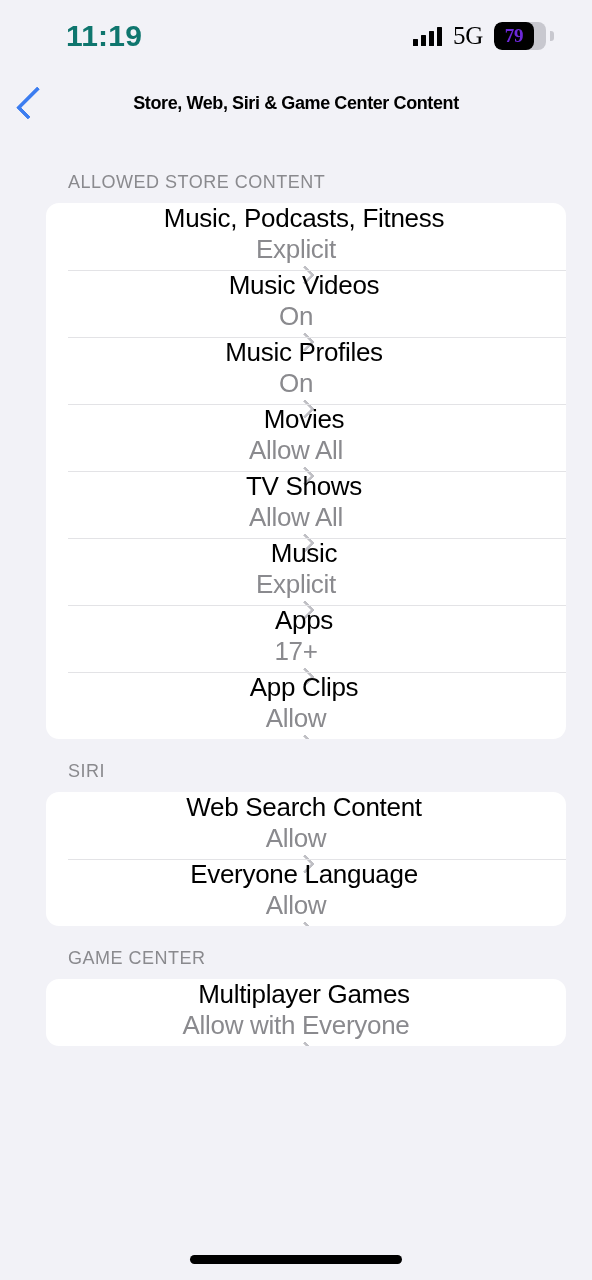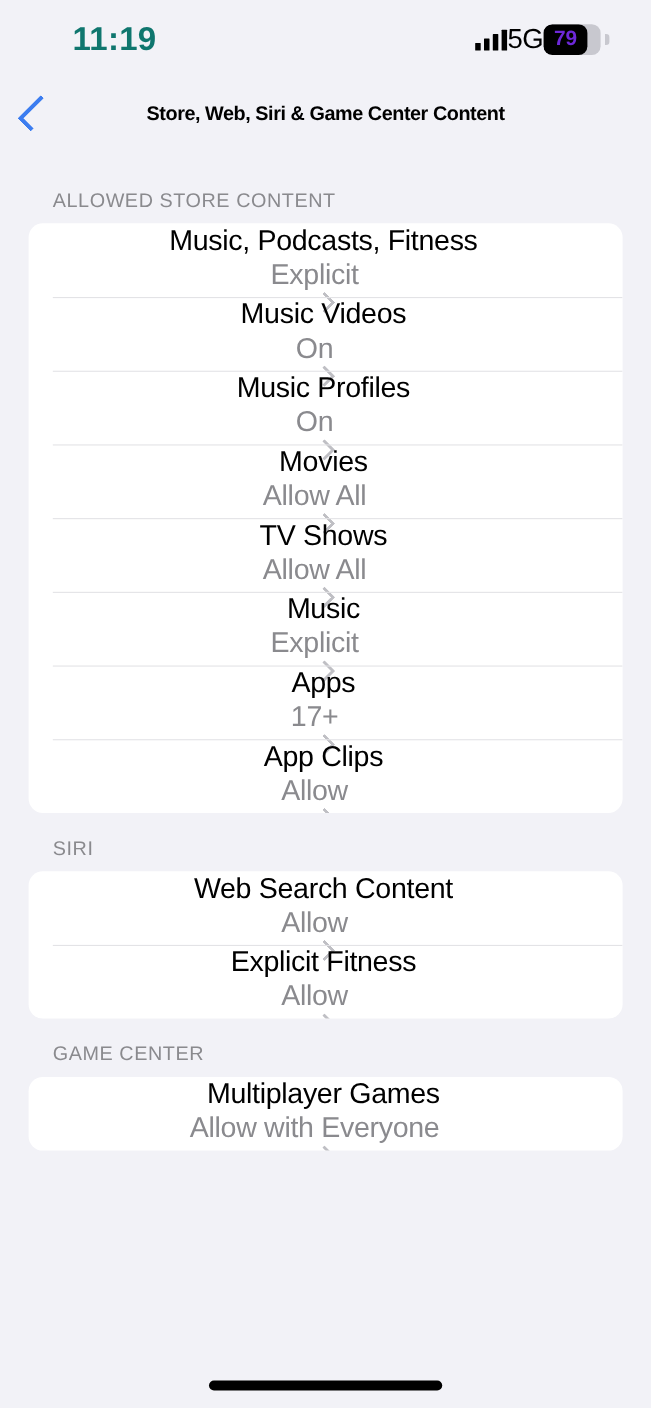--- a/index.html
+++ b/index.html
@@ -29,20 +29,22 @@
   }
   .status-time {
     font-size:30px;
     font-weight:bold;
     color:#0f766e;
     letter-spacing:0.2px;
   }
   .status-right {
     display:flex;
     align-items:center;
+    gap:11px;
+    font-family:Liberation Serif, serif;
   }
 
   
   .signal {
     display:flex;
     align-items:flex-end;
     gap:3px;
     height:20px;
   }
   .signal i {
@@ -132,21 +134,21 @@
     text-align:center;
     font-size:18px;
     font-weight:bold;
     color:#000;
     letter-spacing:-0.4px;
     padding:0 56px;
     white-space:nowrap;
   }
 
   
-  .content { padding-top:16px; }
+  .content { padding-top:16px;margin-left:20px; }
 
   .section { position:relative; }
 
   .section-header {
     font-size:18px;
     color:#8A8A8E;
     letter-spacing:0.5px;
     padding:22px 0 10px 48px;
     text-transform:uppercase;
   }
@@ -312,21 +314,21 @@
       </div>
       <div class="section">
         <div class="section-header">SIRI</div>
         <div class="card">
           <div class="row">
             <div class="row-label">Web Search Content</div>
             <div class="row-value">Allow</div>
             <div class="row-chevron"></div>
           </div>
           <div class="row">
-            <div class="row-label">Explicit Fitness</div>
+            <div class="row-label">Everyone Language</div>
             <div class="row-value">Allow</div>
             <div class="row-chevron"></div>
           </div>
         </div>
       </div>
       <div class="section">
         <div class="section-header">GAME CENTER</div>
         <div class="card">
           <div class="row">
             <div class="row-label">Multiplayer Games</div>

